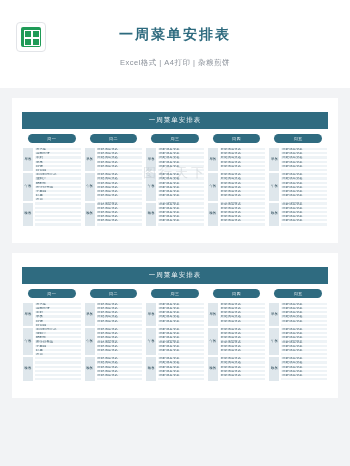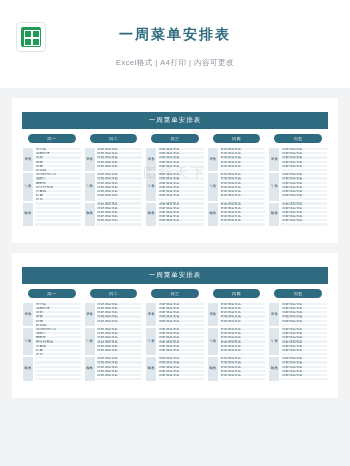--- a/index.html
+++ b/index.html
@@ -150,21 +150,21 @@
 </head>
 <body>
 
 <div class="page">
 
   <div class="header">
     <div class="logo">
       <div class="logo-inner"></div>
     </div>
     <div class="title">一周菜单安排表</div>
-    <div class="subtitle">Excel格式 | A4打印 | 内容可更改</div>
+    <div class="subtitle">Excel格式 | A4打印 | 杂粮煎饼</div>
   </div>
 
   <div class="card">
     <div class="sheet-title">一周菜单安排表</div>
     <div class="day-row">
       <div class="day-col">
           <div class="day-pill">周一</div>
         </div>
       <div class="day-col">
           <div class="day-pill">周二</div>

